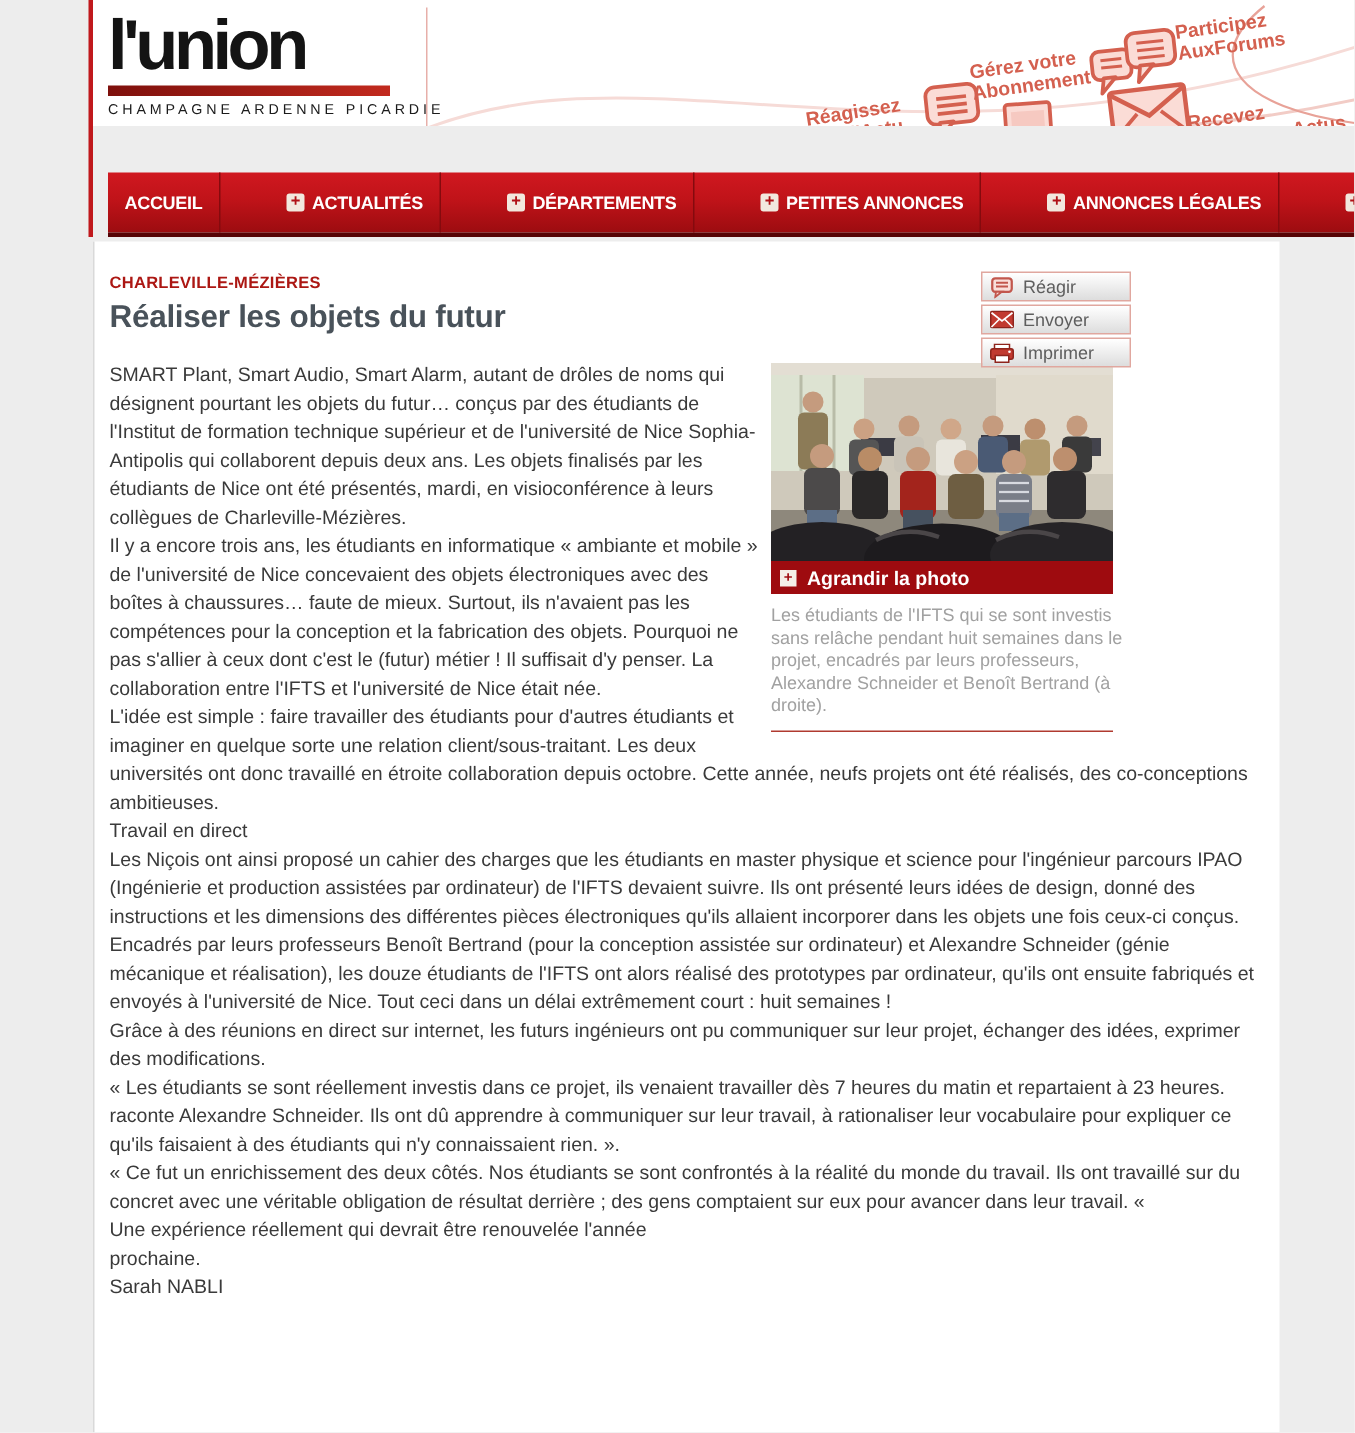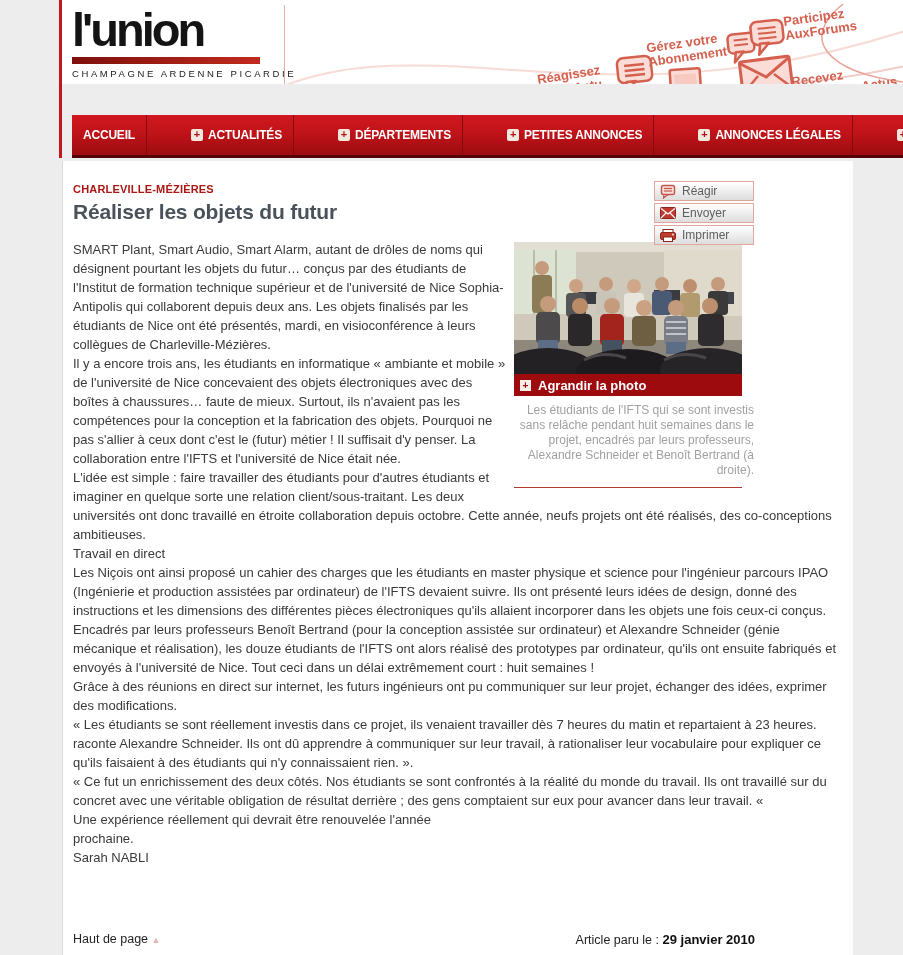--- a/index.html
+++ b/index.html
@@ -54,21 +54,21 @@
 
   .actions { position:absolute; top:20px; right:99px; width:100px; }
   .act-btn { display:flex; align-items:center; width:100px; height:20px; margin-bottom:2px; border:1px solid #E0A79F; background:linear-gradient(#FFFFFF,#DDDDDD); color:#5E5E5E; font-size:12px; cursor:pointer; padding-left:5px; }
   .act-btn svg { margin-right:6px; flex:0 0 auto; }
 
   .body-wrap { margin:16px 8px 0 10px; font-size:13px; line-height:19px; color:#3A3A3A; }
   .figure { float:right; width:331px; margin:2px 0 4px 7px; }
   .photo { width:228px; height:132px; display:block; cursor:pointer; }
   .enlarge-bar { width:228px; height:22px; background:#9E0B0F; color:#fff; font-size:13px; font-weight:bold; display:flex; align-items:center; padding-left:6px; cursor:pointer; }
   .enlarge-plus { display:inline-block; width:11px; height:11px; background:#F5EFE8; color:#9E0B0F; font-size:10px; font-weight:bold; line-height:11px; text-align:center; margin-right:7px; }
-  .fig-caption { width:240px; padding:7px 0 9px 0; font-size:12px; line-height:15px; color:#A1A1A1;text-align:right; }
+  .fig-caption { width:240px; padding:7px 0 9px 0; font-size:12px; line-height:15px; color:#A1A1A1; }
   .fig-line { width:228px; border-top:1px solid #B03A30; }
 
   .intro { font-weight:bold; color:#141414; font-size:13px; line-height:16.5px; margin:10px 0 21px 13px; }
   .body-wrap p { margin:0; }
   .author { margin-top:0; }
 
   .footer { position:absolute; left:0; bottom:8px; width:100%; display:flex; justify-content:space-between; padding:0 98px 0 10px; font-size:12.5px; color:#222; }
   .haut { cursor:pointer; }
   .haut .tri { color:#E9B3AC; font-size:9px; }
   .pubdate b { font-size:13px; color:#101010; }
@@ -289,24 +289,14 @@
       <p>Les Niçois ont ainsi proposé un cahier des charges que les étudiants en master physique et science pour l'ingénieur parcours IPAO (Ingénierie et production assistées par ordinateur) de l'IFTS devaient suivre. Ils ont présenté leurs idées de design, donné des instructions et les dimensions des différentes pièces électroniques qu'ils allaient incorporer dans les objets une fois ceux-ci conçus.</p>
       <p>Encadrés par leurs professeurs Benoît Bertrand (pour la conception assistée sur ordinateur) et Alexandre Schneider (génie mécanique et réalisation), les douze étudiants de l'IFTS ont alors réalisé des prototypes par ordinateur, qu'ils ont ensuite fabriqués et envoyés à l'université de Nice. Tout ceci dans un délai extrêmement court : huit semaines !</p>
       <p>Grâce à des réunions en direct sur internet, les futurs ingénieurs ont pu communiquer sur leur projet, échanger des idées, exprimer des modifications.</p>
       <p>« Les étudiants se sont réellement investis dans ce projet, ils venaient travailler dès 7 heures du matin et repartaient à 23 heures. raconte Alexandre Schneider. Ils ont dû apprendre à communiquer sur leur travail, à rationaliser leur vocabulaire pour expliquer ce qu'ils faisaient à des étudiants qui n'y connaissaient rien. ».</p>
       <p>« Ce fut un enrichissement des deux côtés. Nos étudiants se sont confrontés à la réalité du monde du travail. Ils ont travaillé sur du concret avec une véritable obligation de résultat derrière ; des gens comptaient sur eux pour avancer dans leur travail. «</p>
       <p>Une expérience réellement qui devrait être renouvelée l'année</p>
       <p>prochaine.</p>
       <p class="author">Sarah NABLI</p>
     </div>
 
-    <div class="footer">
-      <span class="haut">
-        <span>Haut de page</span>
-        <span class="tri">▲</span>
-      </span>
-      <span class="pubdate">
-        <span>Article paru le :</span>
-        <b>29 janvier 2010</b>
-      </span>
-    </div>
   </div>
 </div>
 
 </body></html>

